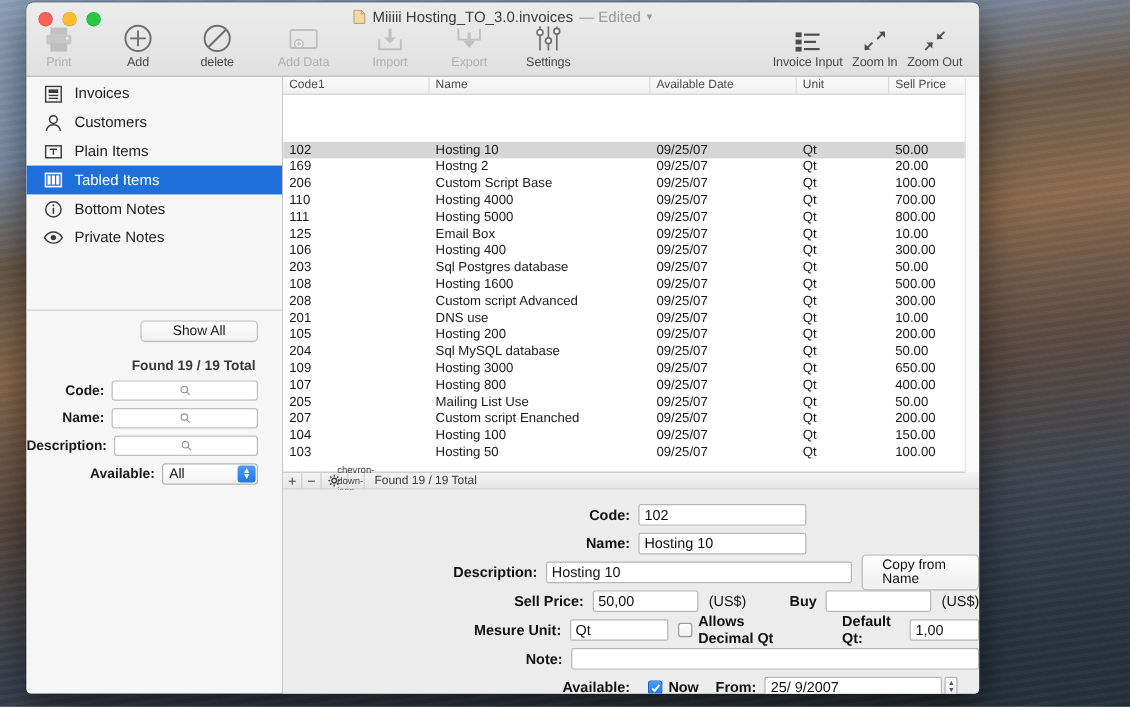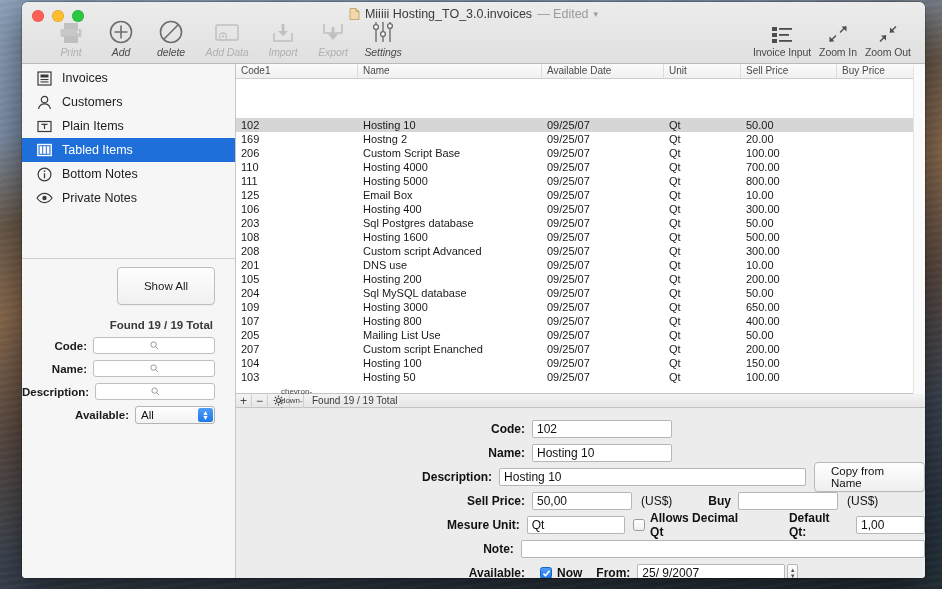--- a/index.html
+++ b/index.html
@@ -13,21 +13,21 @@
     position: relative;
     background: linear-gradient(170deg,#8fa4bd 0%, #7d8fa8 18%, #6b5a4a 30%, #8a6a4e 42%, #5a4a42 58%, #3c4450 74%, #2a3540 88%, #243038 100%);
   }
   
   .desk-streaks { position:absolute; inset:0; background:
       repeating-linear-gradient(172deg, rgba(255,255,255,.05) 0 3px, rgba(0,0,0,.05) 3px 7px);
       opacity:.5; }
 
   
   .window {
-    position:absolute; left:22px; top:2px; width:903px; height:576px;
+    position:absolute; left:22px; top:2px; width:794px; height:576px;
     background:#e5e5e5;
     border-radius:6px 6px 4px 4px;
     box-shadow: 0 10px 36px rgba(0,0,0,.55), 0 0 0 .5px rgba(0,0,0,.35);
     overflow:hidden;
     display:flex; flex-direction:column;
   }
 
   
   .titlebar {
     height:62px; position:relative;
@@ -44,21 +44,21 @@
   .win-title {
     position:absolute; left:0; right:0; top:5px; text-align:center;
     font-size:12.5px; color:#3b3b3b; display:flex; justify-content:center;
     align-items:center; gap:5px; pointer-events:none;
   }
   .doc-icon { width:11px; height:12px; flex:0 0 auto; }
   .win-title .edited { color:#9a9a9a; }
   .win-title .chev { color:#9a9a9a; font-size:9px; }
 
   
-  .tb-left  { position:absolute; left:24px; top:16px; display:flex; gap:0;font-style:italic; }
+  .tb-left  { position:absolute; left:2px; top:16px; display:flex; gap:16px; }
   .tb-right { position:absolute; right:12px; top:16px; display:flex; gap:0; }
   .tb-item {
     width:50px; display:flex; flex-direction:column; align-items:center; gap:2px;
     cursor:default;
   }
   .tb-item.wide { width:62px; }
   .tb-glyph { height:26px; display:flex; align-items:flex-end; justify-content:center; }
   .tb-label { font-size:10.5px; color:#4a4a4a; white-space:nowrap; letter-spacing:-.1px; }
   .tb-item.disabled .tb-label { color:#b0b0b0; }
   .tb-item.disabled svg { opacity:.42; }
@@ -80,21 +80,21 @@
   .nav-icon { width:20px; height:17px; flex:0 0 20px; display:flex; align-items:center; justify-content:center; }
   .nav-item.selected .nav-icon svg * { stroke:#fff; fill:none; }
   .nav-item.selected .nav-icon svg .fillbar { fill:#fff; stroke:none; }
 
   .side-sep { height:1px; background:#d0d0d0; margin:48px 0 0 0; }
 
   .filter-area { padding:8px 10px 0 0; }
   .showall-row { display:flex; justify-content:flex-end; padding-right:10px; }
   .btn {
     font-size:11.5px; color:#1a1a1a; background:linear-gradient(180deg,#fefefe,#f0f0f0);
-    border:1px solid #bdbdbd; border-radius:4px; padding:12px 0; width:98px; text-align:center;
+    border:1px solid #bdbdbd; border-radius:4px; padding:2px 0; width:98px; text-align:center;
     box-shadow:0 .5px .5px rgba(0,0,0,.07); cursor:default;
   }
   .found-line { text-align:right; padding-right:12px; font-size:11.5px; color:#3a3a3a; margin-top:14px; font-weight:bold; }
   .frow { display:flex; align-items:center; justify-content:flex-end; gap:6px; margin-top:6px; padding-right:10px; }
   .flabel { font-size:11.5px; color:#1a1a1a; font-weight:bold; }
   .search-field {
     width:122px; height:17px; background:#fff; border:1px solid #bfbfbf; border-radius:3px;
     display:flex; align-items:center; justify-content:center;
   }
   .mag { width:9px; height:9px; }

